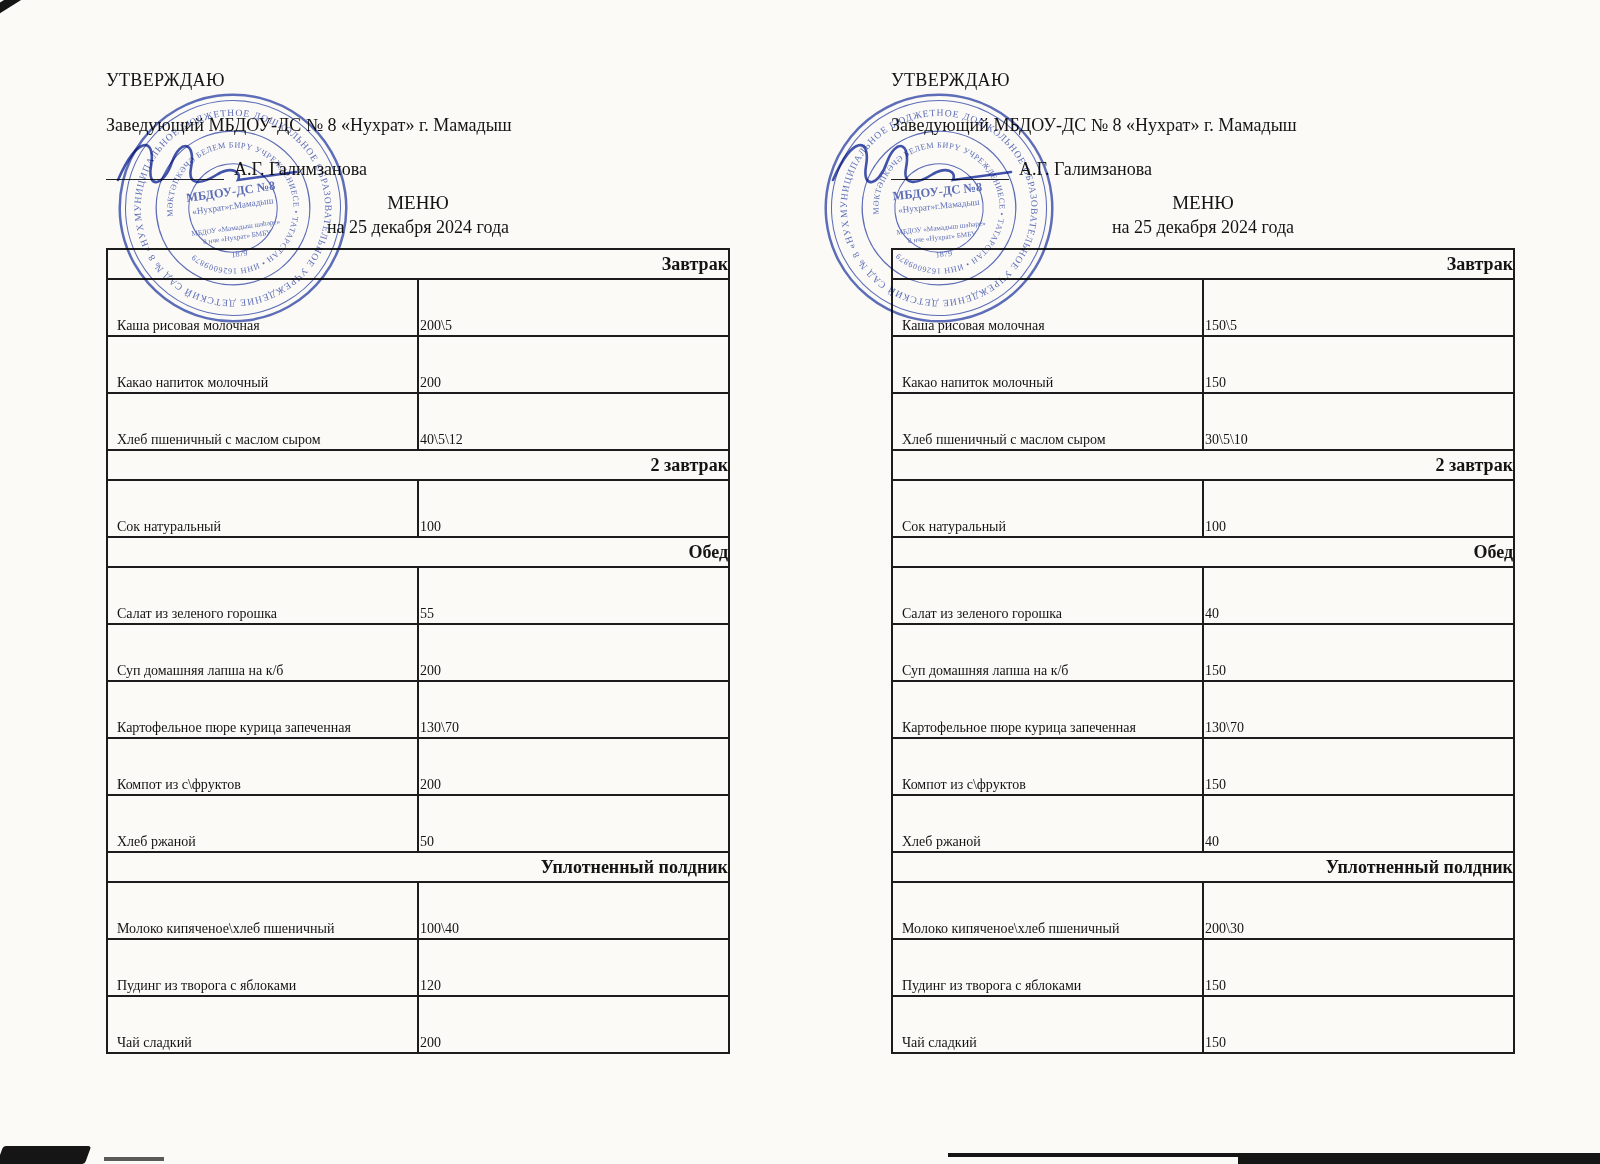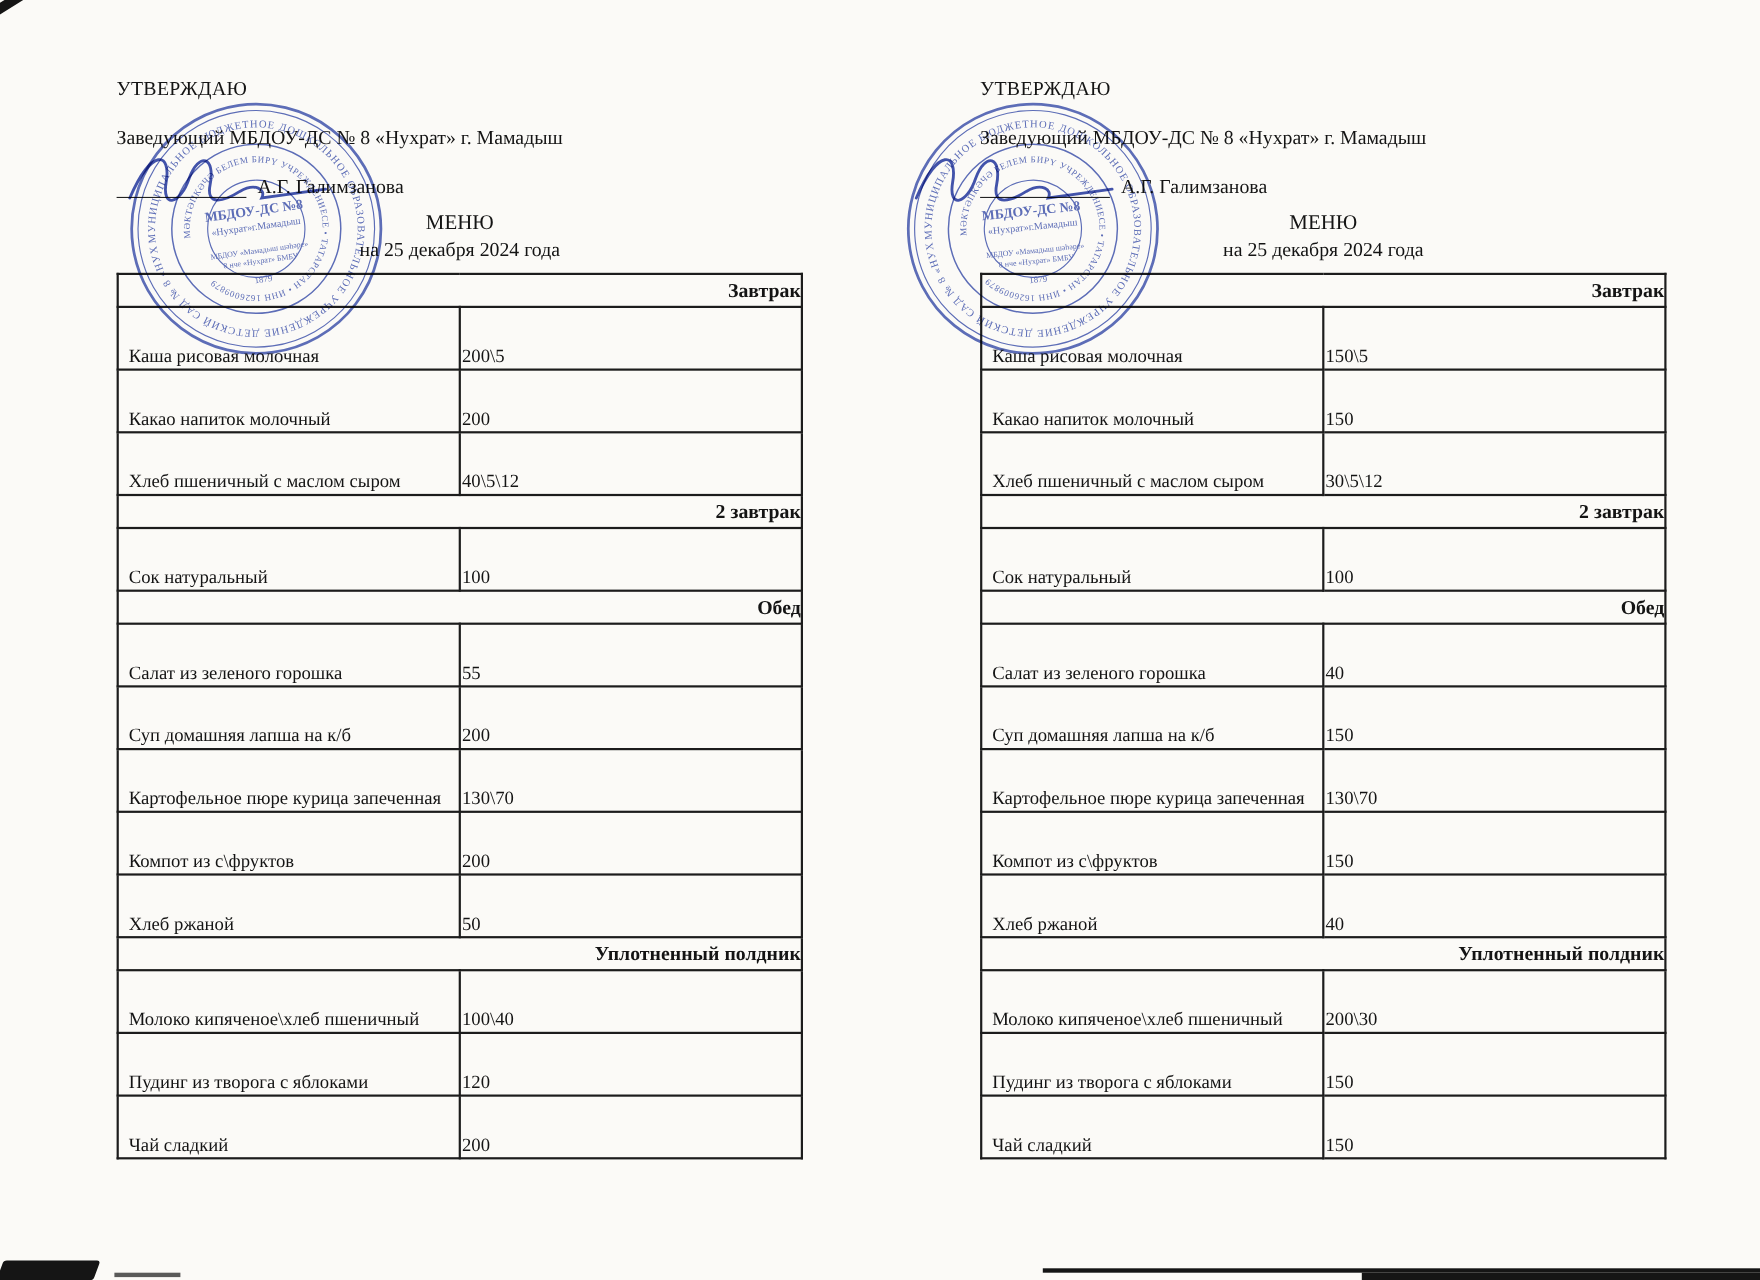--- a/index.html
+++ b/index.html
@@ -15,21 +15,21 @@
   .approve{font-size:18px;margin:0 0 24px 0;letter-spacing:.3px;}
   .head{font-size:18px;margin:13px 0 18px 0;}
   .sigrow{margin:0 0 12px 0;height:26px;display:flex;align-items:flex-end;}
   .sigline{display:inline-block;width:118px;border-bottom:1.6px solid #222;margin-right:10px;height:20px;}
   .signer{font-size:18px;}
   .menu-title{text-align:center;font-weight:normal;font-size:19px;margin:0;}
   .menu-sub{text-align:center;font-weight:normal;font-size:18px;margin:3px 0 10px 0;}
   table.menu-table{border-collapse:collapse;width:100%;table-layout:fixed;}
   table.menu-table,table.menu-table td{border:2px solid #1c1c1c;}
   td.section-header{font-weight:bold;text-align:right;font-size:18px;height:26px;vertical-align:middle;padding:1px 0;}
-  tr.dish td{height:53px;vertical-align:bottom;font-size:17px;}
+  tr.dish td{height:53px;vertical-align:bottom;font-size:14px;}
   td.dish-name{padding-left:9px;}
   td.dish-qty{text-align:left;width:26.5%;}
   
   .stamp{position:absolute;width:240px;height:240px;opacity:.82;mix-blend-mode:multiply;pointer-events:none;}
   .col-left .stamp{left:7px;top:18px;transform:rotate(-8deg);}
   .col-right .stamp{left:-72px;top:18px;transform:rotate(-6deg);}
   .signature-ink{position:absolute;width:200px;height:70px;opacity:.9;mix-blend-mode:multiply;pointer-events:none;}
   .col-left .signature-ink{left:4px;top:58px;}
   .col-right .signature-ink{left:-66px;top:58px;}
   
@@ -169,21 +169,21 @@
         <tr class="dish">
           <td class="dish-name">Каша рисовая молочная</td>
           <td class="dish-qty">150\5</td>
         </tr>
         <tr class="dish">
           <td class="dish-name">Какао напиток молочный</td>
           <td class="dish-qty">150</td>
         </tr>
         <tr class="dish">
           <td class="dish-name">Хлеб пшеничный с маслом сыром</td>
-          <td class="dish-qty">30\5\12</td>
+          <td class="dish-qty">30\5\10</td>
         </tr>
         <tr>
           <td colspan="2" class="section-header">2 завтрак</td>
         </tr>
         <tr class="dish">
           <td class="dish-name">Сок натуральный</td>
           <td class="dish-qty">100</td>
         </tr>
         <tr>
           <td colspan="2" class="section-header">Обед</td>

